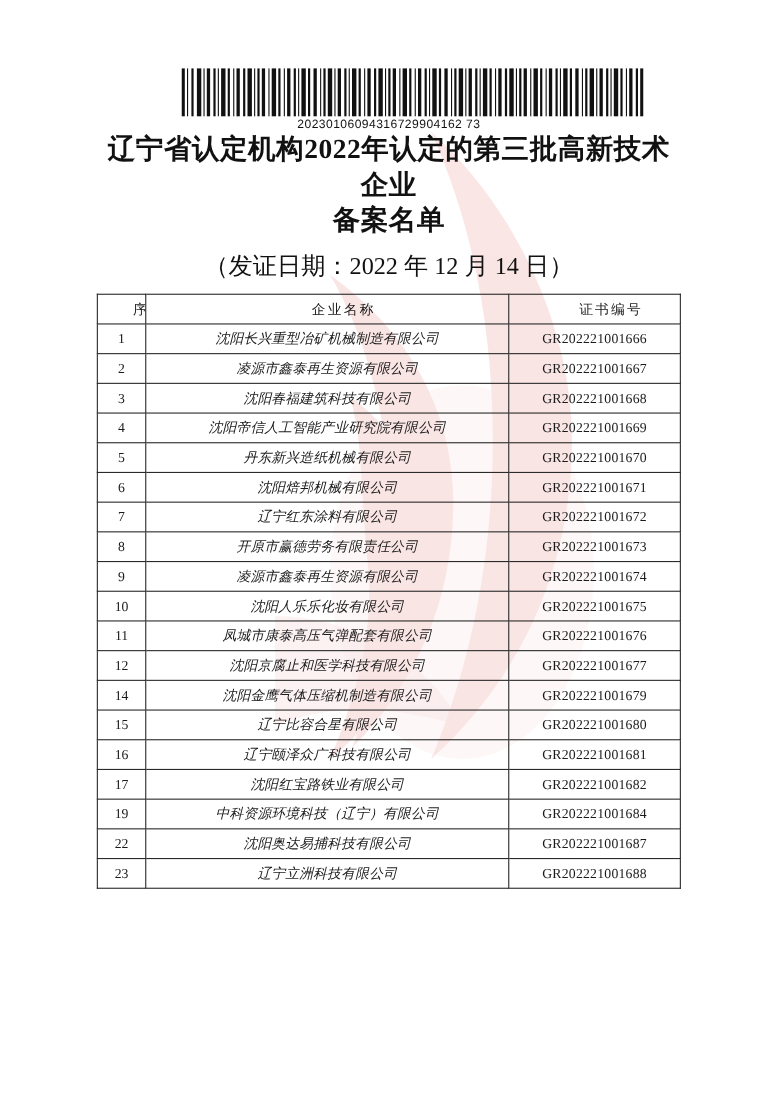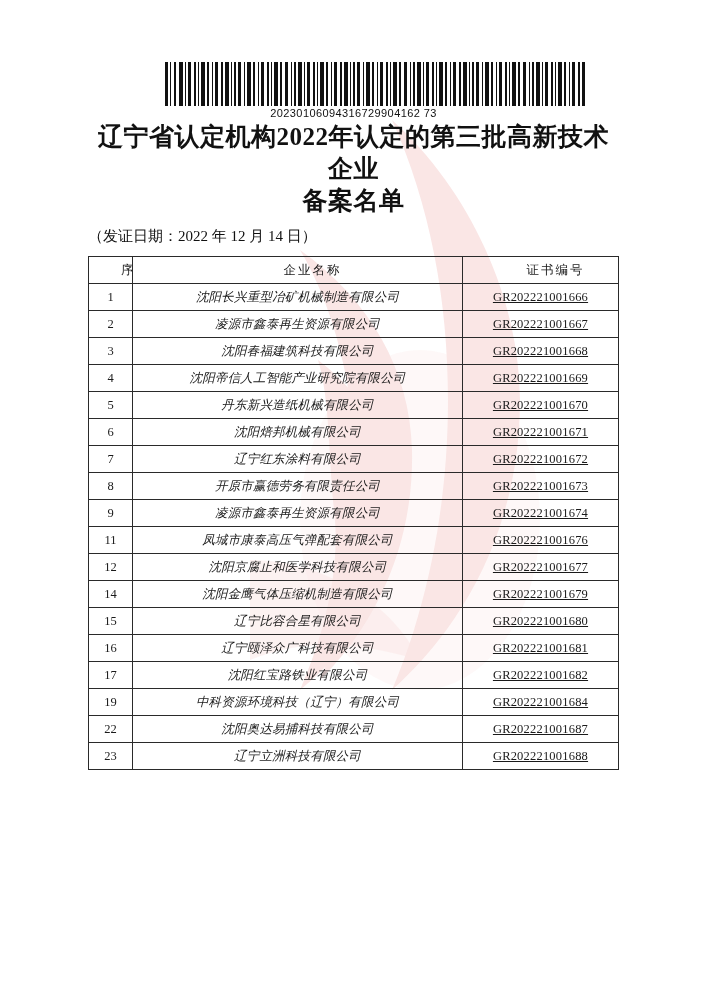--- a/index.html
+++ b/index.html
@@ -57,22 +57,22 @@
   .doc-title {
     text-align: center;
     font-size: 25px;
     font-weight: bold;
     line-height: 32px;
     letter-spacing: 0.5px;
     margin-top: 2px;
     color: #111;
   }
   .doc-subtitle {
-    text-align: left;
-    font-size: 15px;
+    text-align: center;
+    font-size: 22px;
     margin-top: 10px;
     margin-bottom: 10px;
     color: #111;
   }
 
   
   table.listing {
     border-collapse: collapse;
     width: 100%;
     table-layout: fixed;
@@ -104,21 +104,20 @@
   }
   td.name-cell {
     font-size: 13px;
     letter-spacing: 0.2px;
     font-style: italic;
   }
   td.cert-cell {
     font-family: "Liberation Serif", serif;
     font-size: 12.5px;
     letter-spacing: 0.2px;
-    text-decoration: underline;
   }
 </style>
 </head>
 <body>
 
 <svg class="watermark" viewBox="0 0 707 1000" xmlns="http://www.w3.org/2000/svg">
   <g opacity="0.32" fill="#efb0ae">
     <path d="M392 120 C470 190 520 300 520 400 C520 520 470 620 392 690 C430 600 448 500 448 400 C448 300 430 205 392 120 Z"></path>
     <path d="M300 250 C370 300 410 370 412 450 C414 540 380 620 320 680 C352 600 362 520 356 450 C350 370 330 300 300 250 Z"></path>
     <path d="M318 360 C372 400 396 460 392 520 C388 590 352 648 300 690 C330 620 340 560 334 510 C328 450 330 400 318 360 Z"></path>
@@ -289,20 +288,25 @@
           <td class="no-cell">8</td>
           <td class="name-cell">开原市赢德劳务有限责任公司</td>
           <td class="cert-cell">GR202221001673</td>
         </tr>
         <tr>
           <td class="no-cell">9</td>
           <td class="name-cell">凌源市鑫泰再生资源有限公司</td>
           <td class="cert-cell">GR202221001674</td>
         </tr>
         <tr>
+          <td class="no-cell">10</td>
+          <td class="name-cell">沈阳人乐乐化妆有限公司</td>
+          <td class="cert-cell">GR202221001675</td>
+        </tr>
+        <tr>
           <td class="no-cell">11</td>
           <td class="name-cell">凤城市康泰高压气弹配套有限公司</td>
           <td class="cert-cell">GR202221001676</td>
         </tr>
         <tr>
           <td class="no-cell">12</td>
           <td class="name-cell">沈阳京腐止和医学科技有限公司</td>
           <td class="cert-cell">GR202221001677</td>
         </tr>
         <tr>

